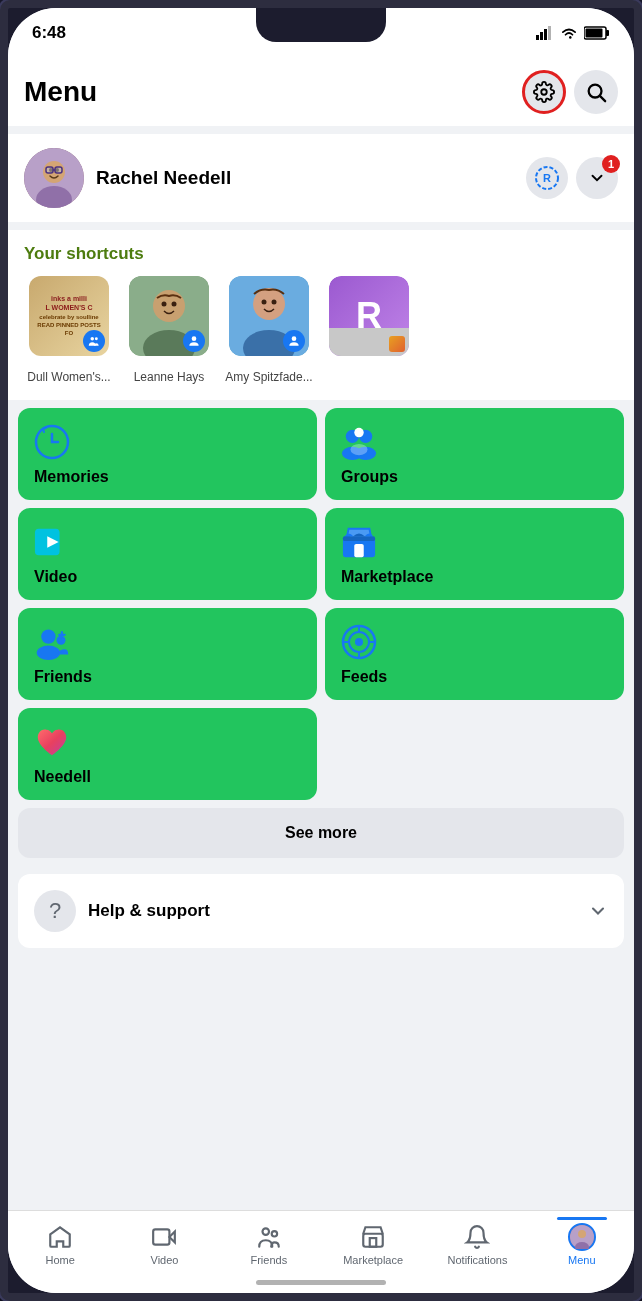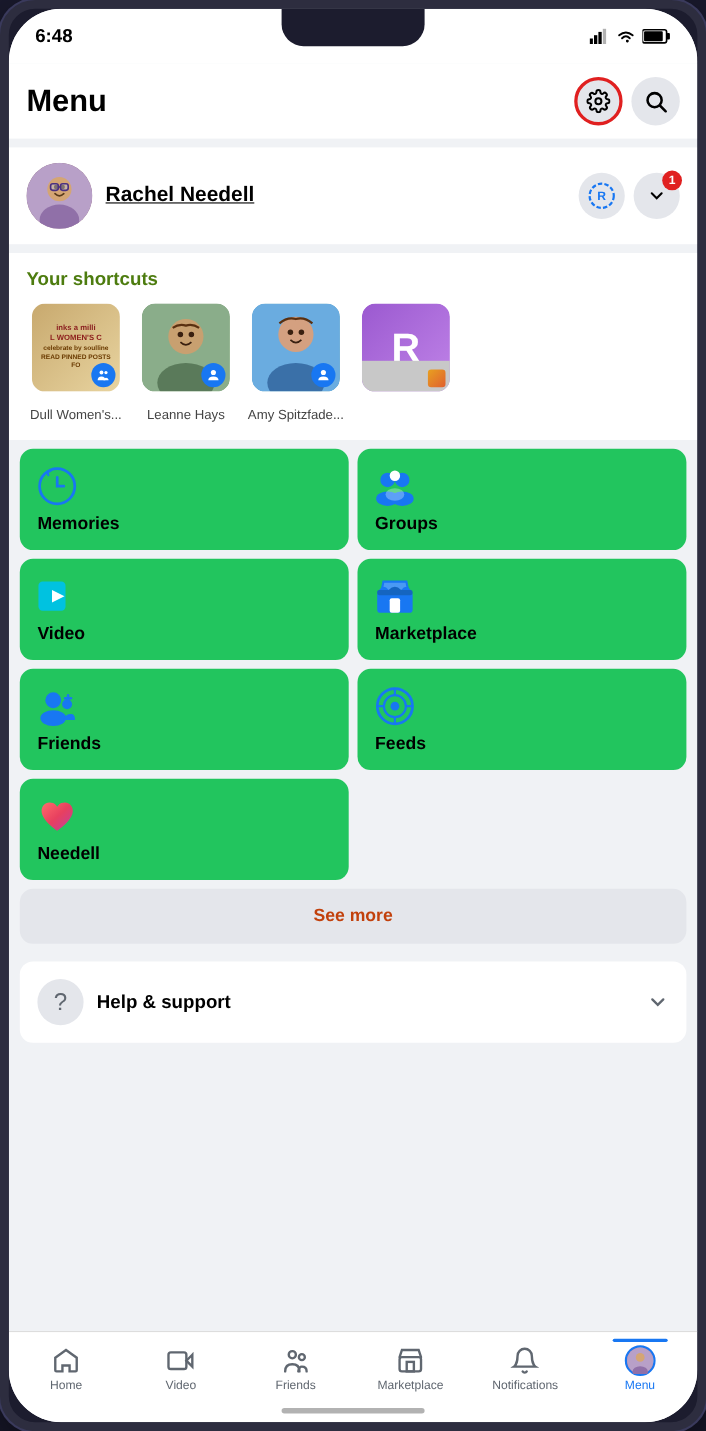--- a/index.html
+++ b/index.html
@@ -8,21 +8,21 @@
       display: flex;
       justify-content: center;
       align-items: center;
       min-height: 100vh;
       font-family: -apple-system, BlinkMacSystemFont, 'Helvetica Neue', Arial, sans-serif;
     }
     .phone {
       width: 642px;
       height: 1301px;
       background: #1c1c2e;
-      border-radius: 32px;
+      border-radius: 10px;
       border: 8px solid #2d2d3f;
       position: relative;
       overflow: hidden;
       box-shadow: 0 0 0 2px #3a3a5c, 0 20px 60px rgba(0,0,0,0.7);
     }
     .phone-screen {
       width: 100%;
       height: 100%;
       background: #f0f2f5;
       border-radius: 48px;
@@ -103,21 +103,20 @@
       border: 3px solid #e02020;
     }
     
     .profile-card {
       background: #fff;
       margin: 8px 0 0 0;
       padding: 14px 16px;
       display: flex;
       align-items: center;
       gap: 12px;
-      text-decoration: underline;
     }
     .profile-avatar {
       width: 60px;
       height: 60px;
       border-radius: 50%;
       overflow: hidden;
       flex-shrink: 0;
     }
     .profile-avatar-img {
       width: 100%;
@@ -267,21 +266,21 @@
       border-radius: 12px;
       padding: 16px;
       text-align: center;
       cursor: pointer;
       border: none;
       width: calc(100% - 20px);
     }
     .see-more-label {
       font-size: 16px;
       font-weight: 600;
-      color: #c2410c;
+      color: #000000;
     }
     
     .help-section {
       background: #fff;
       margin: 8px 10px;
       border-radius: 12px;
       padding: 16px;
       display: flex;
       align-items: center;
       justify-content: space-between;

